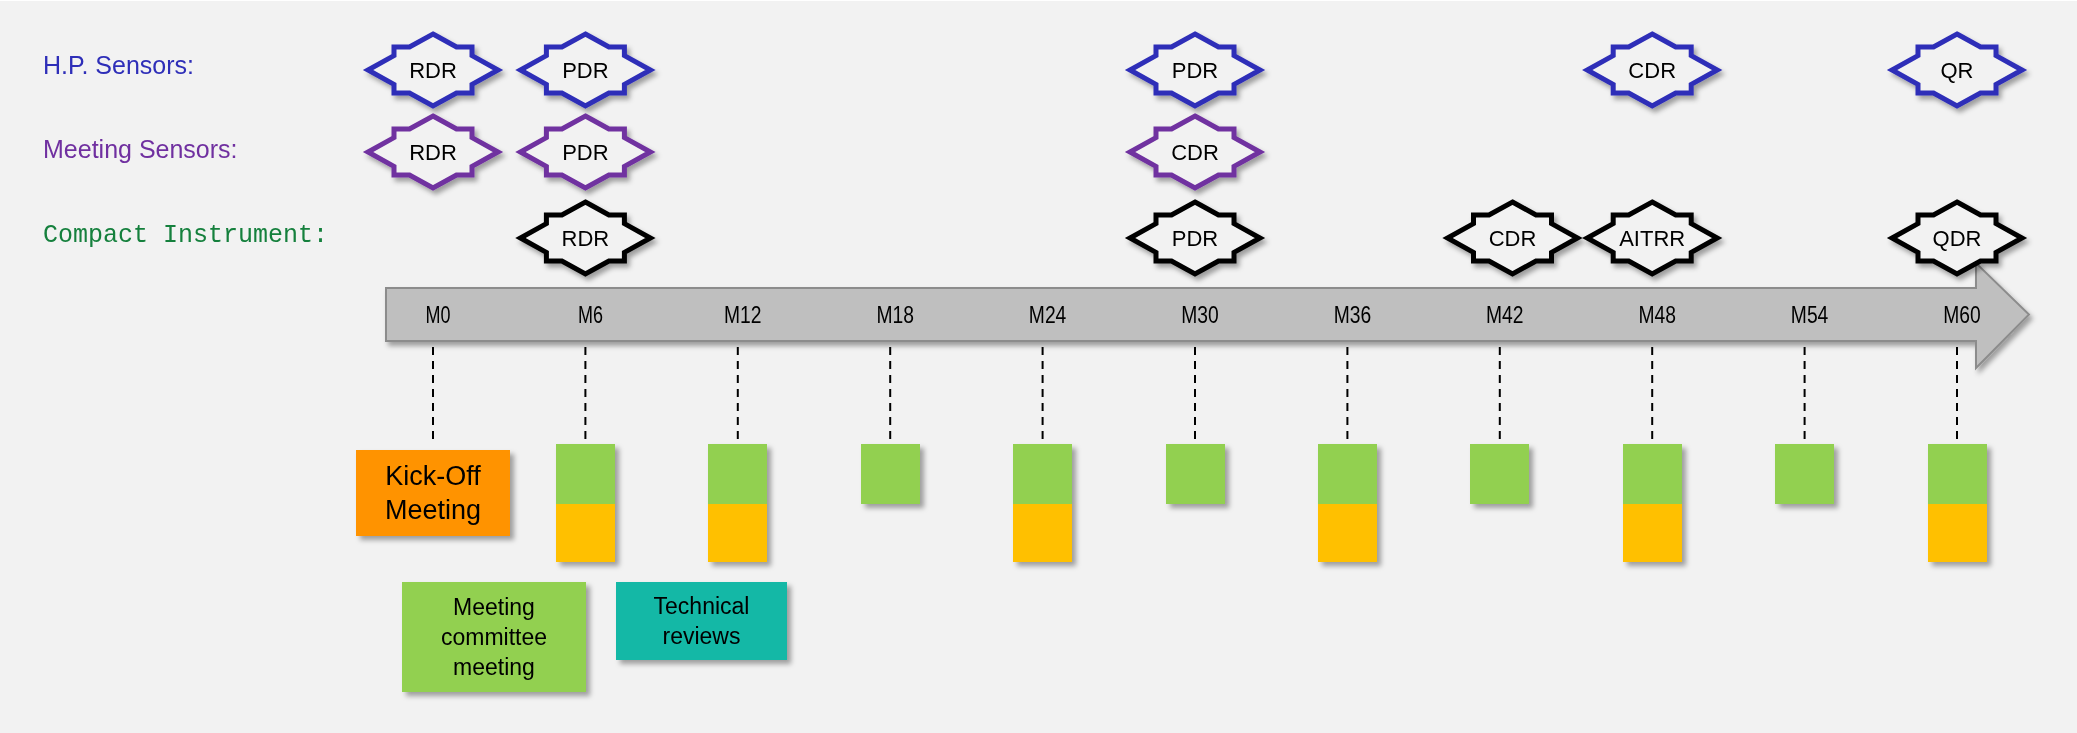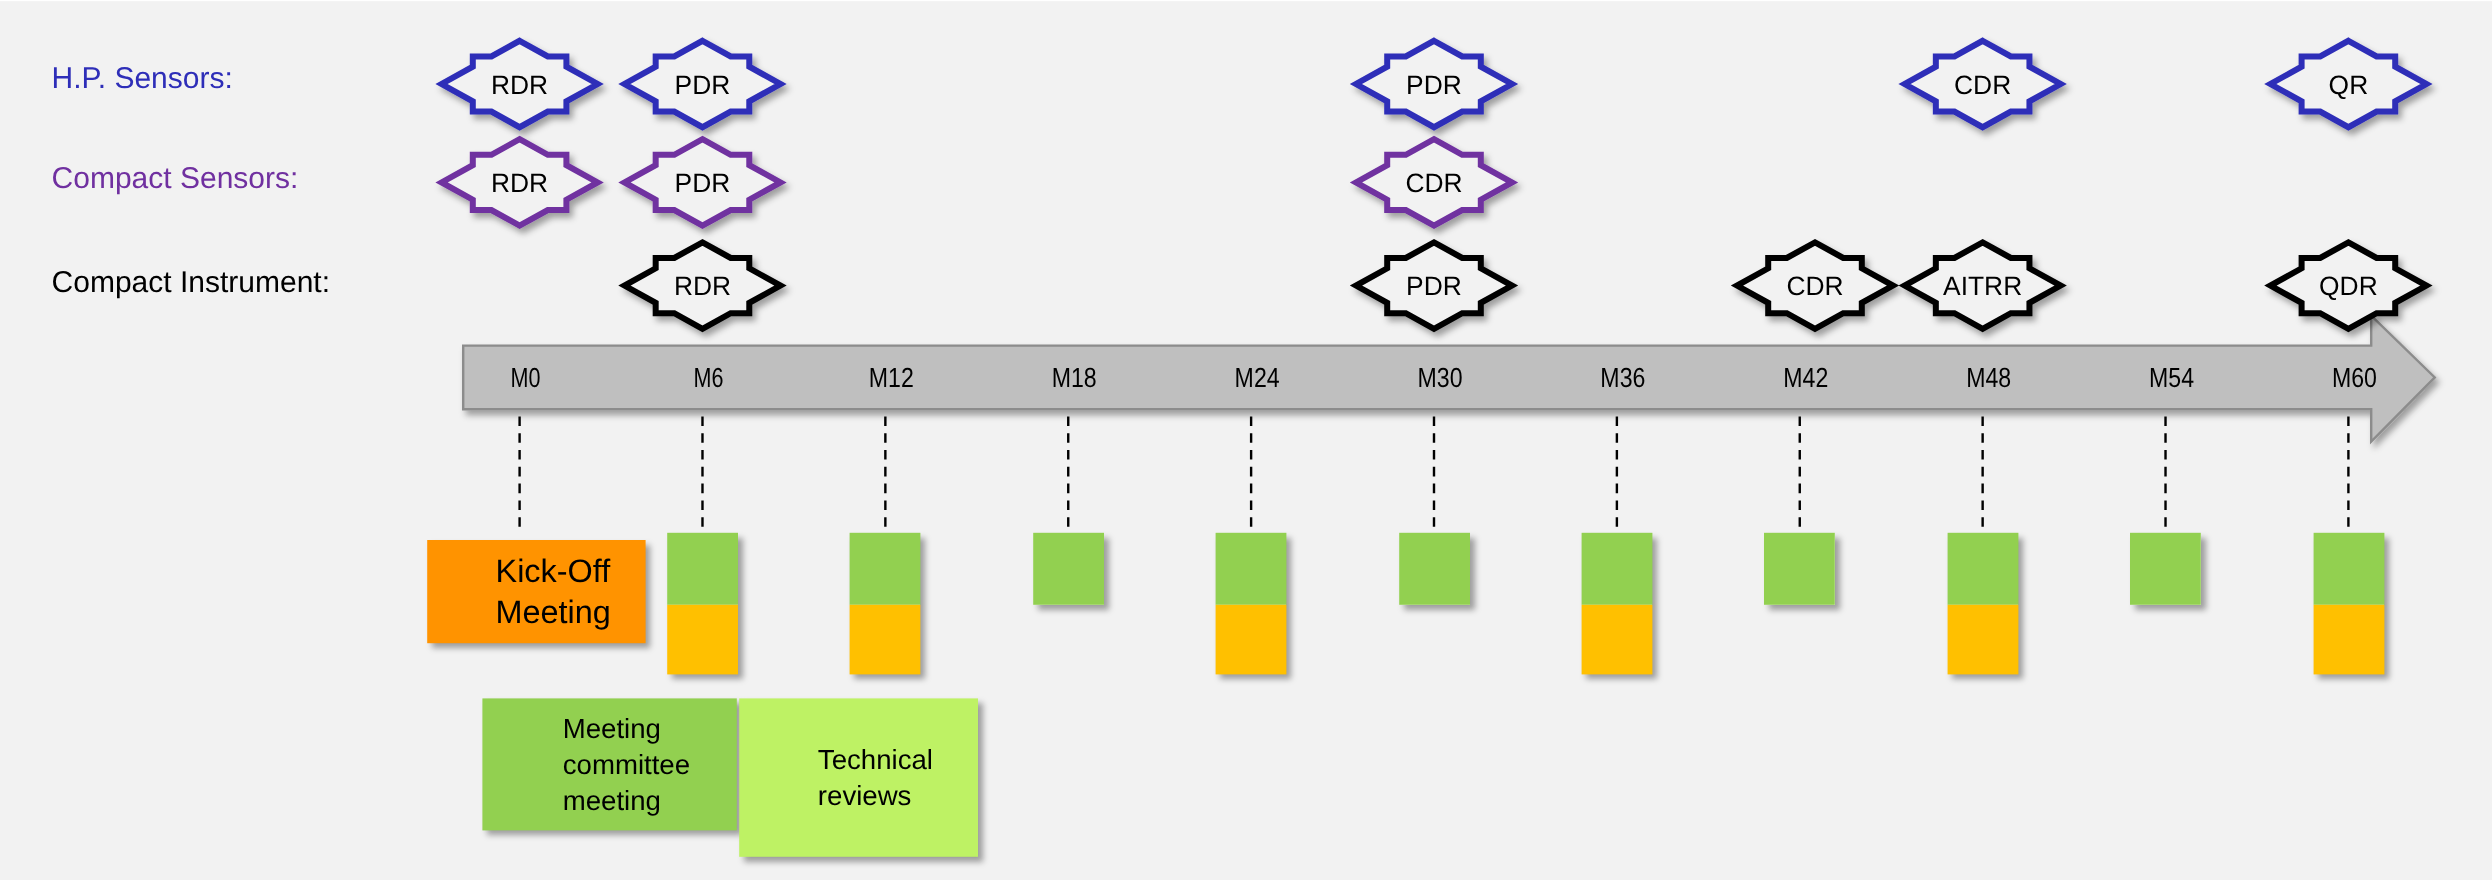--- a/index.html
+++ b/index.html
@@ -1,39 +1,39 @@
 <!DOCTYPE html>
 <html><head>
 <meta charset="utf-8">
 <style>
   html, body { margin: 0; padding: 0; }
   body { width: 2077px; height: 733px; background: #f2f2f2; position: relative; overflow: hidden;
          font-family: "Liberation Sans", sans-serif; border-top: 1px solid #ffffff; box-sizing: border-box; }
   .row-label { position: absolute; left: 43px; font-size: 25px; white-space: nowrap; line-height: 1; }
   #lbl-hp { top: 52px; color: #2e2eb8; }
   #lbl-cs { top: 136px; color: #7030a0; }
-  #lbl-ci { top: 222px; color: #000000; }
+  #lbl-ci { top: 222px; color: #15803d; font-family: Liberation Mono, monospace; }
   svg#diagram { position: absolute; left: 0; top: 0; }
   .ms-label { font-family: "Liberation Sans", sans-serif; font-size: 23px; fill: #000; }
   .star-text { font-family: "Liberation Sans", sans-serif; font-size: 22px; fill: #000; }
   .box { position: absolute; box-shadow: 4px 4px 5px rgba(0,0,0,0.35); display: flex; align-items: center;
-         justify-content: center; text-align: left; color: #000; padding-left: 28px; }
+         justify-content: center; text-align: center; color: #000; }
   .box span { display: block; }
   #kickoff { left: 356px; top: 449px; width: 154px; height: 86px; background: #ff9300; font-size: 27px; line-height: 34px; }
   #legend-steering { left: 402px; top: 581px; width: 184px; height: 110px; background: #92d050; font-size: 23px; line-height: 30px; }
-  #legend-technical { left: 616px; top: 581px; width: 171px; height: 132px; background: #bef264; font-size: 23px; line-height: 30px; }
+  #legend-technical { left: 616px; top: 581px; width: 171px; height: 78px; background: #14b8a6; font-size: 23px; line-height: 30px; }
   .mbox { position: absolute; width: 59px; box-shadow: 4px 4px 5px rgba(0,0,0,0.35); }
   .mbox .g { height: 60px; background: #92d050; }
   .mbox .y { height: 58px; background: #ffc000; }
 </style>
 </head>
 <body>
 
 <div id="lbl-hp" class="row-label">H.P. Sensors:</div>
-<div id="lbl-cs" class="row-label">Compact Sensors:</div>
+<div id="lbl-cs" class="row-label">Meeting Sensors:</div>
 <div id="lbl-ci" class="row-label">Compact Instrument:</div>
 
 <svg id="diagram" width="2077" height="733">
   <defs>
     <filter id="shadow" x="-20%" y="-20%" width="150%" height="160%">
       <feDropShadow dx="3" dy="4" stdDeviation="2.5" flood-color="#000" flood-opacity="0.35"></feDropShadow>
     </filter>
   </defs>
   <g id="dash-layer">
       <line x1="433" y1="346" x2="433" y2="444" stroke="#000" stroke-width="2" stroke-dasharray="8,6"></line>

